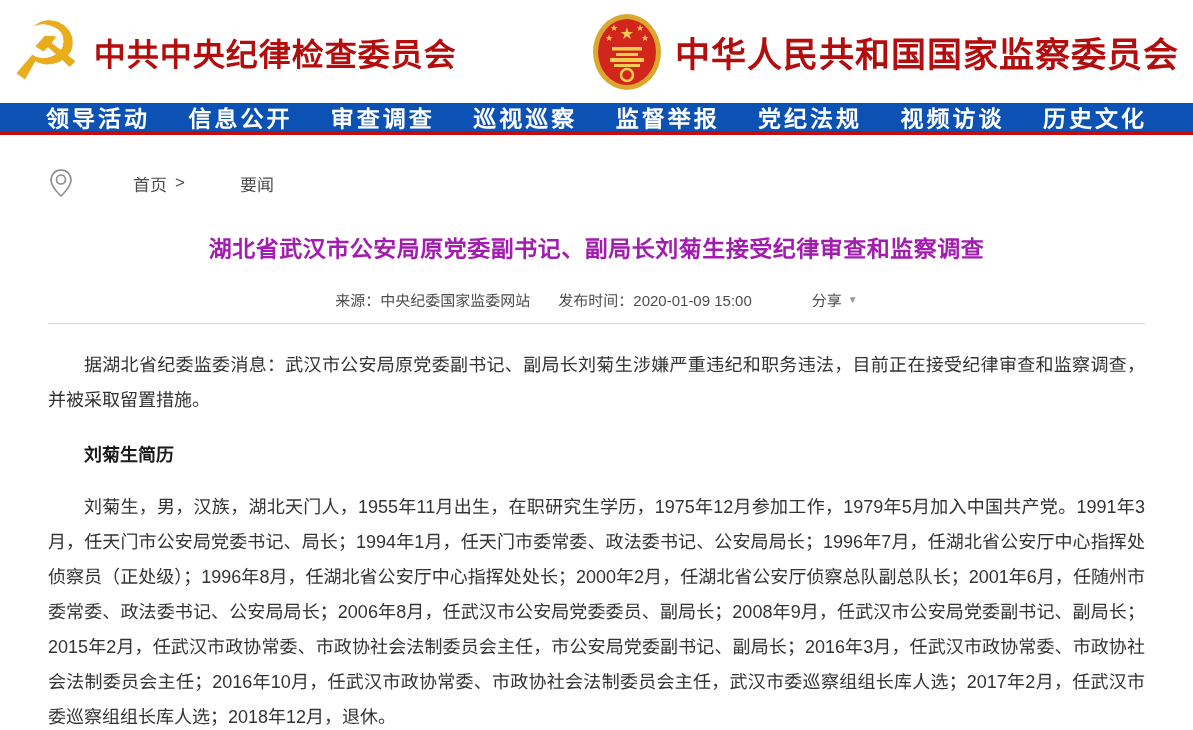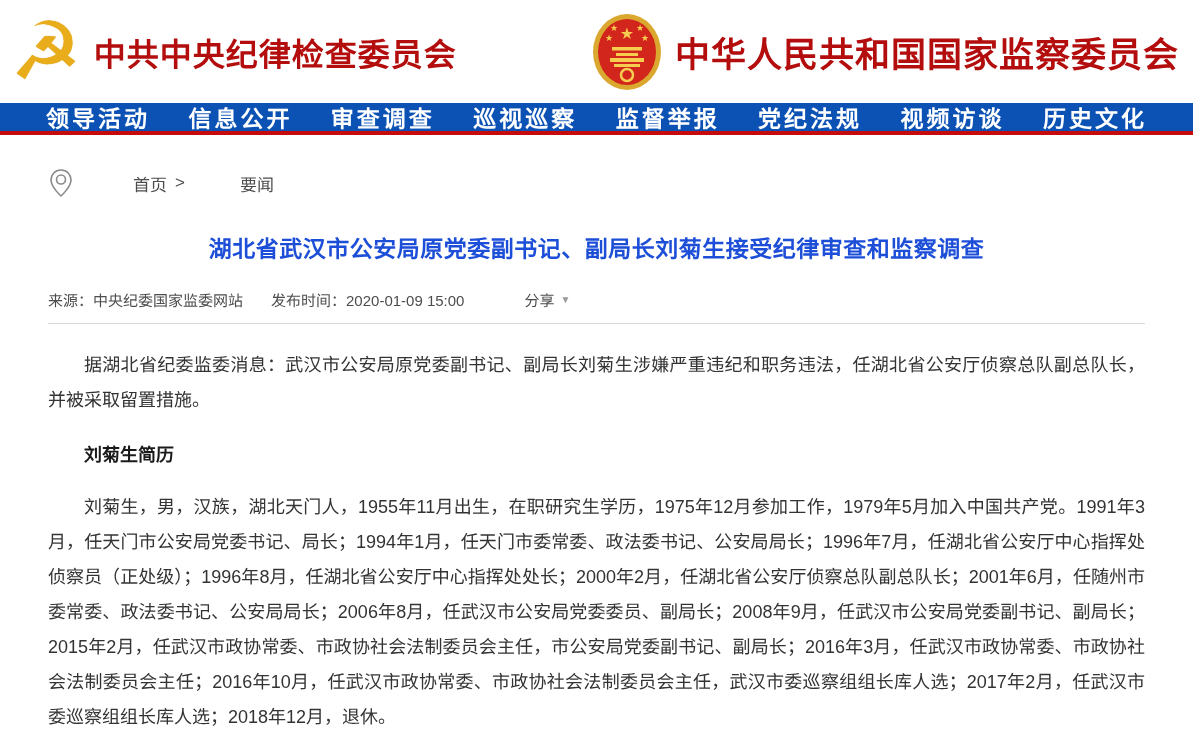--- a/index.html
+++ b/index.html
@@ -69,30 +69,30 @@
     font-size: 17px;
     color: #4d4d4d;
   }
   .breadcrumb .pin { margin-right: 12px; display: block; }
   .crumb { cursor: pointer; margin-left: 47px; }
   .crumb-sep { margin: 0 8px; color: #4d4d4d; }
 
   .article-title {
     margin: 32px 0 4px 0;
     text-align: center;
-    color: #1d4ed8;
+    color: #a21caf;
     font-size: 23px;
     font-weight: bold;
     letter-spacing: 0.5px;
   }
 
   .article-meta {
     margin-top: 25px;
     display: flex;
-    justify-content: flex-start;
+    justify-content: center;
     align-items: center;
     font-size: 15px;
     color: #4d4d4d;
   }
   .meta-time { margin-left: 28px; }
   .meta-share { margin-left: 60px; cursor: pointer; display: flex; align-items: center; }
   .share-caret { font-size: 10px; color: #999; margin-left: 6px; }
 
   .meta-divider {
     margin-top: 13px;
@@ -172,19 +172,19 @@
     <span class="meta-source">来源：中央纪委国家监委网站</span>
     <span class="meta-time">发布时间：2020-01-09 15:00</span>
     <span class="meta-share">
       <span>分享</span>
       <span class="share-caret">▼</span>
     </span>
   </div>
 
   <div class="meta-divider"></div>
 
-  <p class="body-paragraph">据湖北省纪委监委消息：武汉市公安局原党委副书记、副局长刘菊生涉嫌严重违纪和职务违法，任湖北省公安厅侦察总队副总队长，并被采取留置措施。</p>
+  <p class="body-paragraph">据湖北省纪委监委消息：武汉市公安局原党委副书记、副局长刘菊生涉嫌严重违纪和职务违法，目前正在接受纪律审查和监察调查，并被采取留置措施。</p>
 
   <p class="resume-heading">刘菊生简历</p>
 
   <p class="body-paragraph">刘菊生，男，汉族，湖北天门人，1955年11月出生，在职研究生学历，1975年12月参加工作，1979年5月加入中国共产党。1991年3月，任天门市公安局党委书记、局长；1994年1月，任天门市委常委、政法委书记、公安局局长；1996年7月，任湖北省公安厅中心指挥处侦察员（正处级）；1996年8月，任湖北省公安厅中心指挥处处长；2000年2月，任湖北省公安厅侦察总队副总队长；2001年6月，任随州市委常委、政法委书记、公安局局长；2006年8月，任武汉市公安局党委委员、副局长；2008年9月，任武汉市公安局党委副书记、副局长；2015年2月，任武汉市政协常委、市政协社会法制委员会主任，市公安局党委副书记、副局长；2016年3月，任武汉市政协常委、市政协社会法制委员会主任；2016年10月，任武汉市政协常委、市政协社会法制委员会主任，武汉市委巡察组组长库人选；2017年2月，任武汉市委巡察组组长库人选；2018年12月，退休。</p>
 
 </main>
 
 </body></html>

